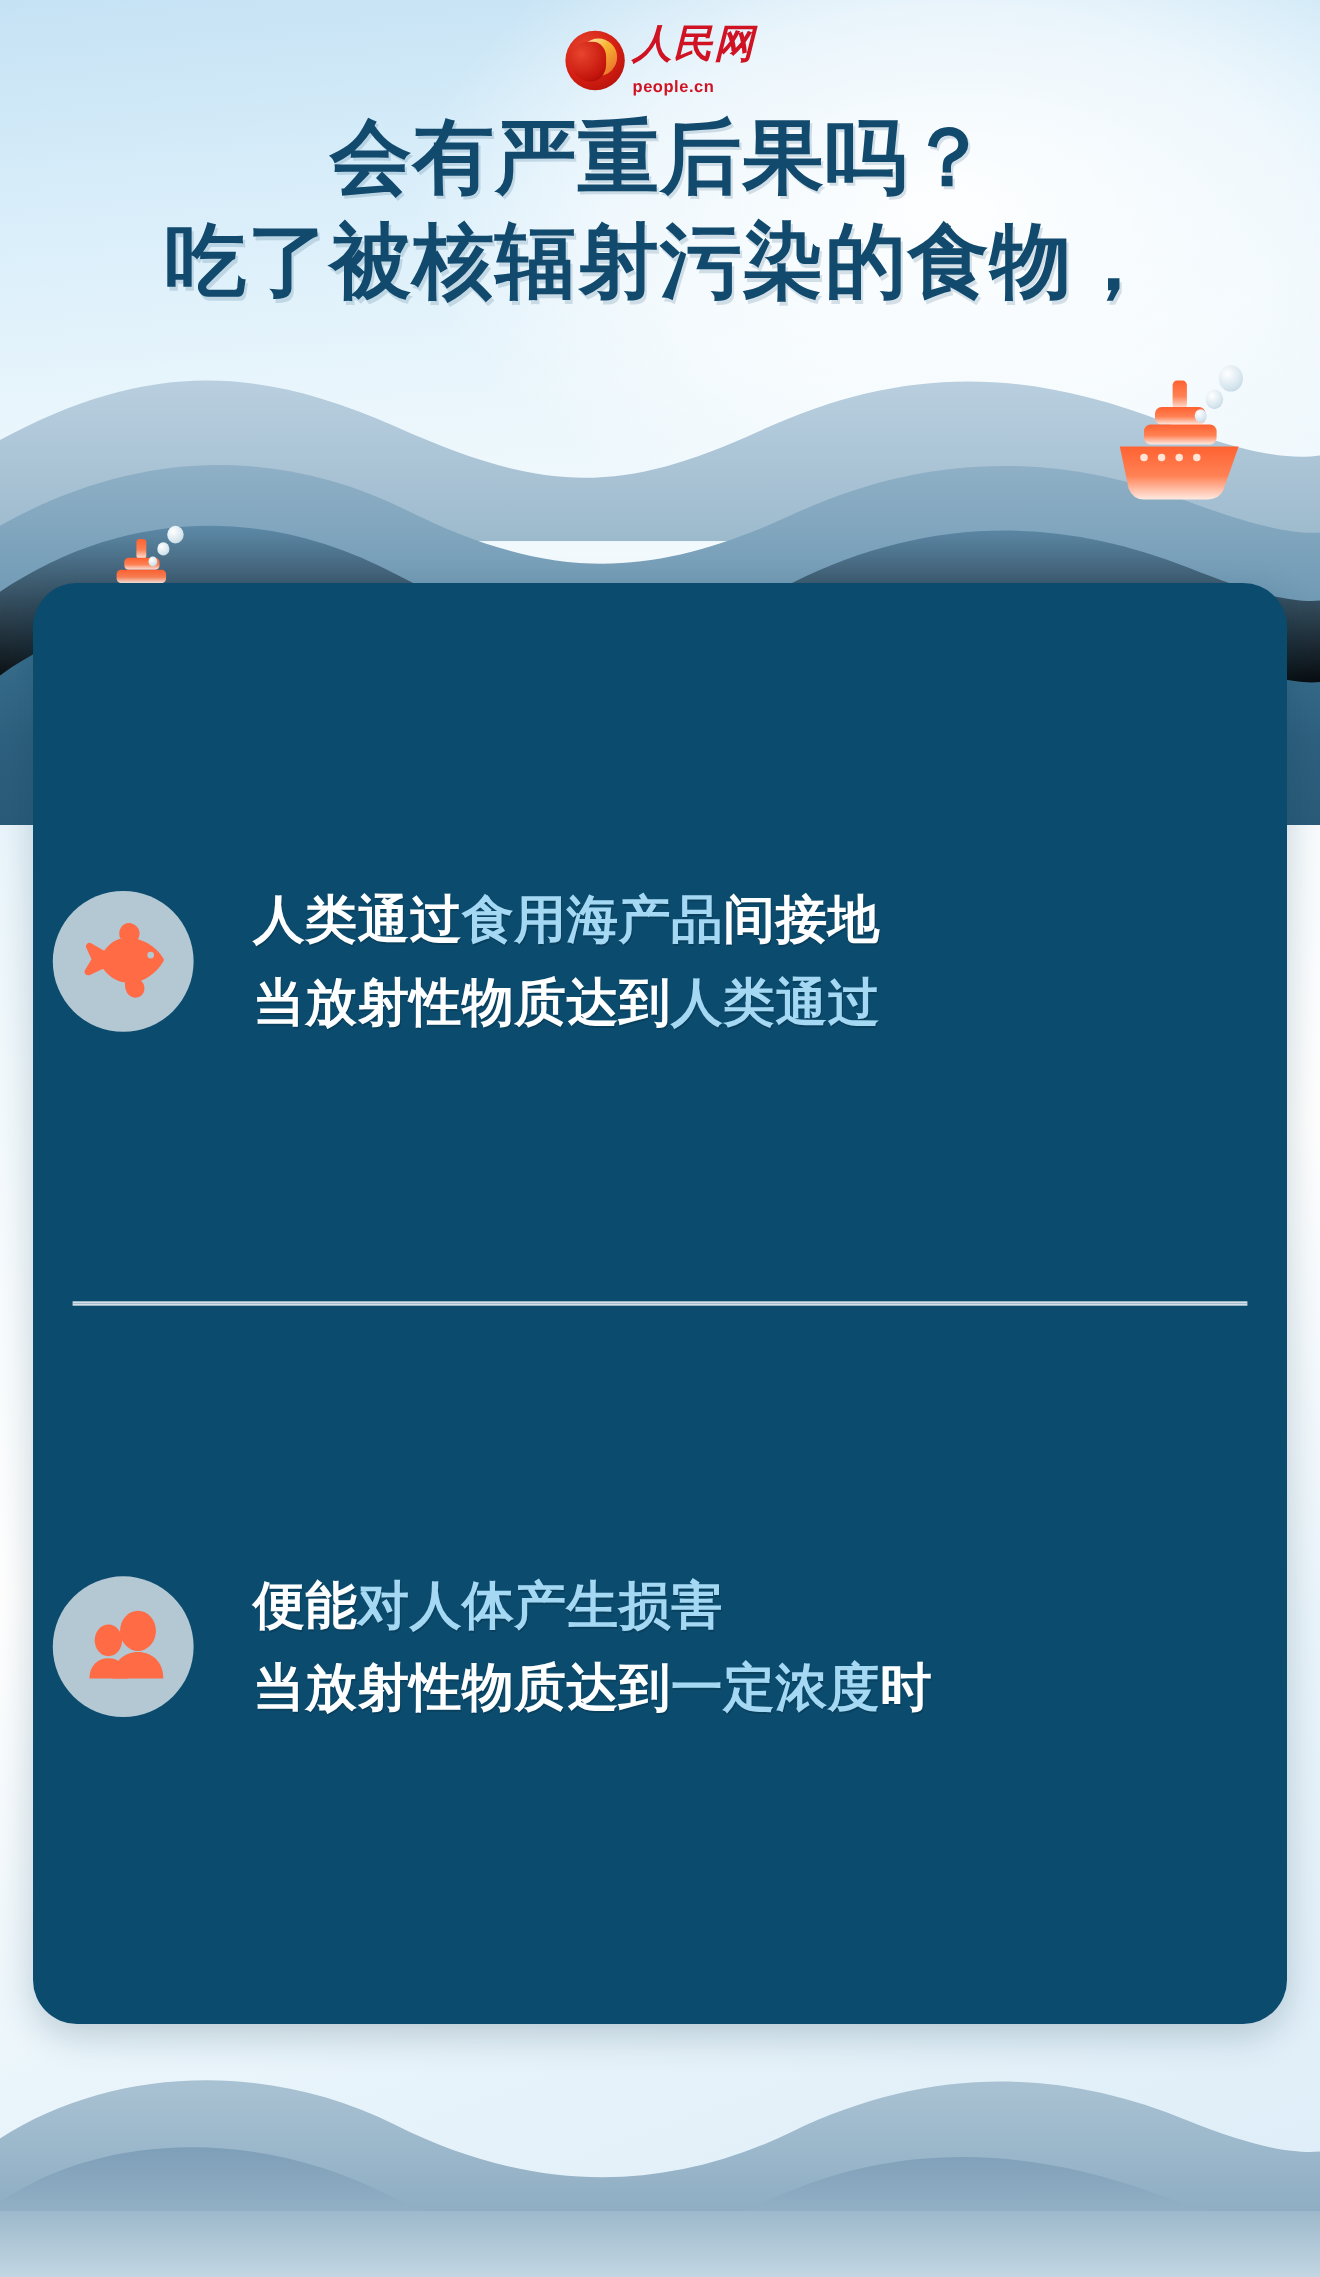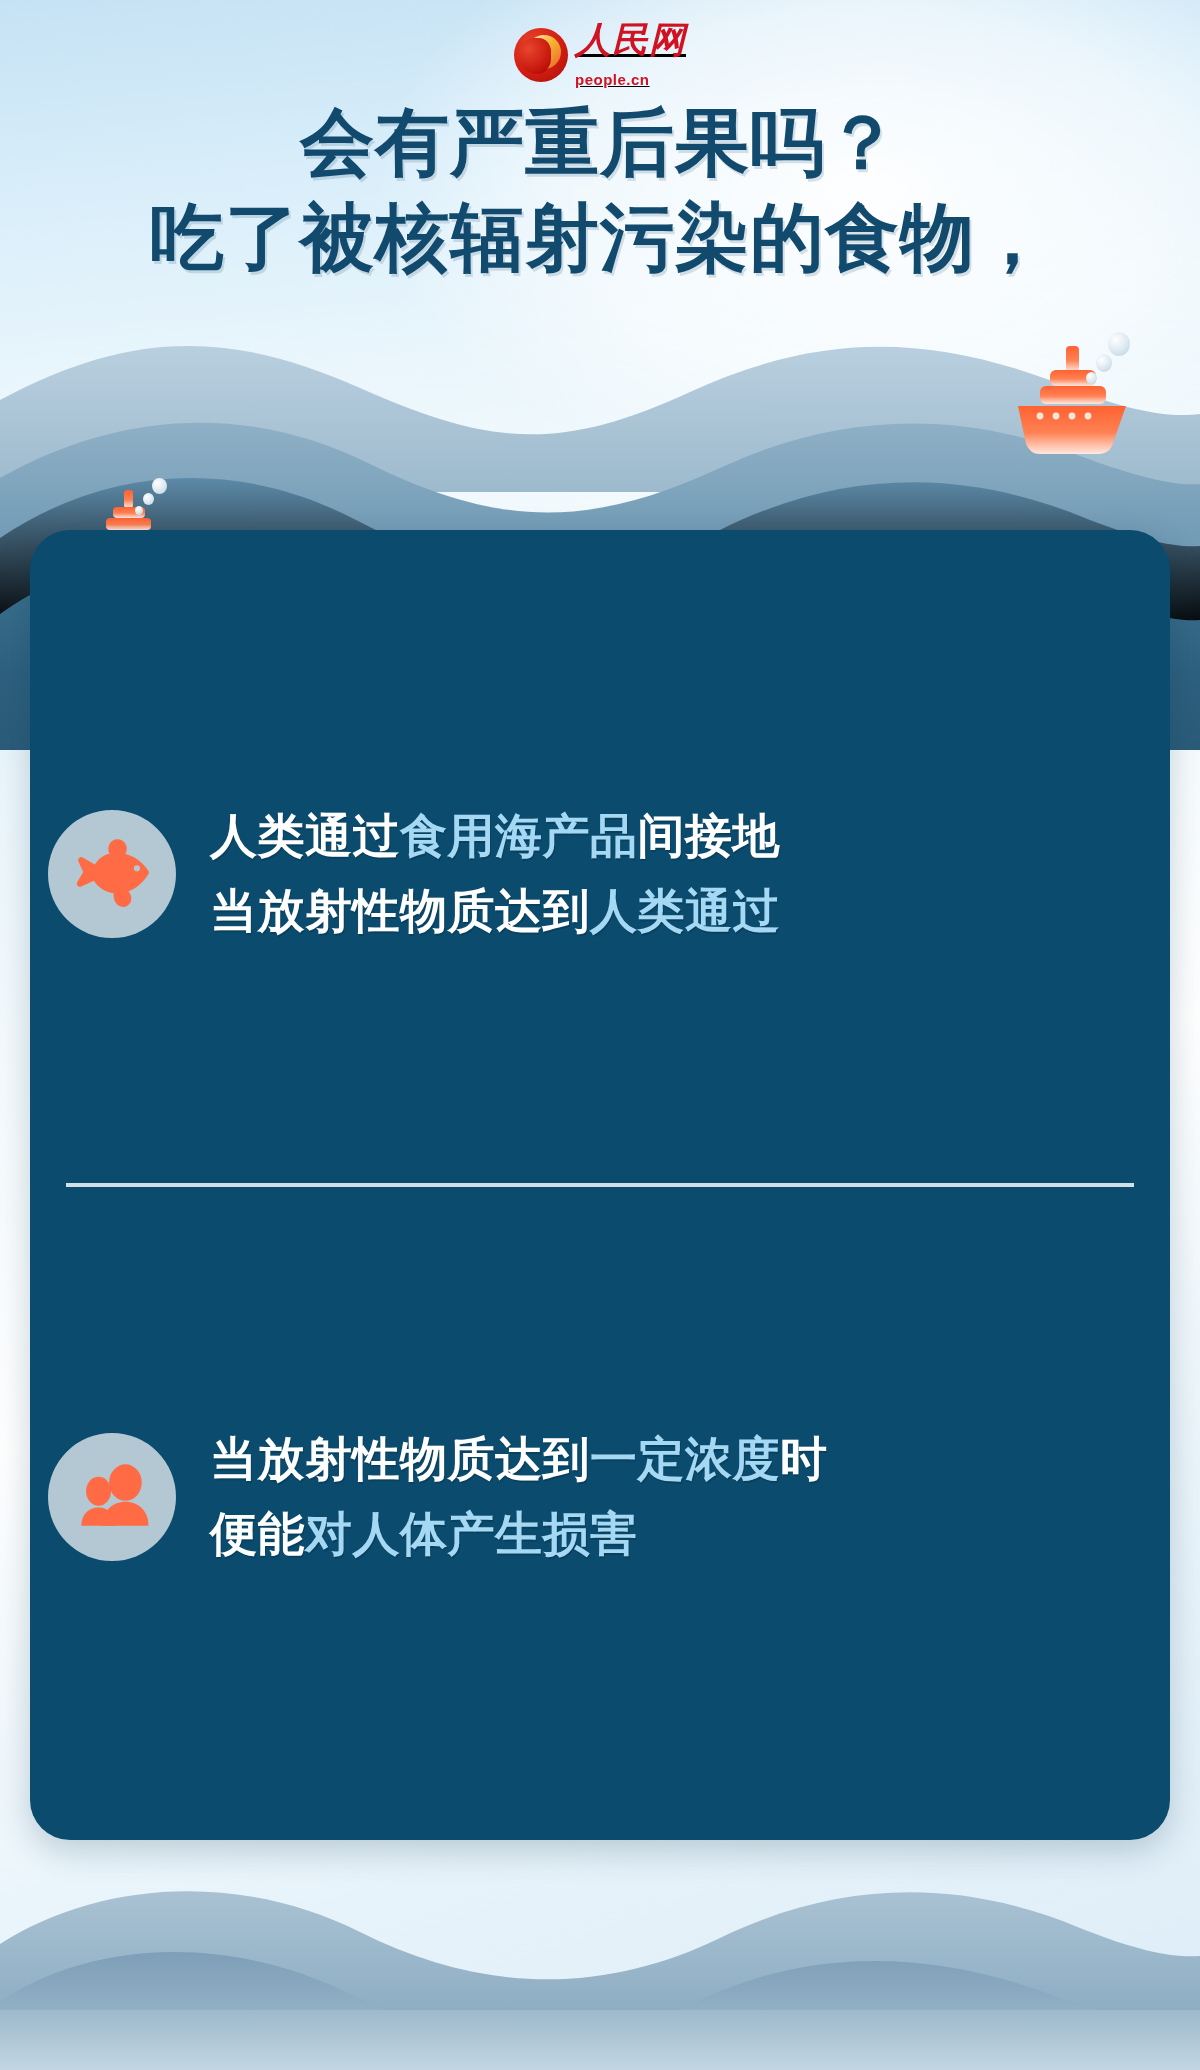--- a/index.html
+++ b/index.html
@@ -25,21 +25,21 @@
     left:0; top:0; width:1200px; height:560px;
     background:
       radial-gradient(ellipse 680px 420px at 72% 34%, rgba(255,255,255,.95) 0%, rgba(255,255,255,.55) 45%, rgba(255,255,255,0) 72%),
       linear-gradient(175deg,#c5e2f4 0%,#d9eefa 30%,#eaf6fc 60%,#f7fcfe 100%);
   }
 
   
   .logo-wrap {
     position:absolute;
     left:0; top:22px; width:1200px;
-    display:flex; justify-content:center; align-items:flex-start;text-decoration:underline;
+    display:flex; justify-content:center; align-items:flex-start;
   }
   .logo {
     position:relative;
     display:flex; align-items:center; gap:7px;
   }
   .logo-mark {
     position:relative;
     width:54px; height:54px; border-radius:50%;
     background:radial-gradient(circle at 35% 30%, #e8452e 0%, #d21d12 55%, #a50d09 100%);
     overflow:hidden;
@@ -113,21 +113,21 @@
     position:absolute; left:0; top:0;
     width:100%; height:100%;
     display:flex; flex-direction:column;
     padding:34px 0;
   }
   .row {
     flex:1 1 0;
     display:flex;
     align-items:center;
     padding:0 42px 0 18px;
-    gap:34px;
+    gap:54px;
     position:relative;
   }
   .divider {
     height:2px;
     background:#dfe8ee;
     margin:0 36px;
     flex:0 0 auto;
     opacity:.95;
   }
 
@@ -301,22 +301,22 @@
           <svg viewBox="0 0 100 100" width="96" height="96">
             <g fill="#ff6b45">
               <ellipse cx="36" cy="44" rx="13" ry="15"></ellipse>
               <path d="M18,80 C18,68 26,61 36,61 C46,61 54,68 54,80 Z"></path>
               <ellipse cx="64" cy="35" rx="17" ry="19"></ellipse>
               <path d="M40,80 C40,64 51,55 64,55 C77,55 88,64 88,80 Z"></path>
             </g>
           </svg>
         </div>
         <div class="row-text">
+          <span class="ln"><span>便能</span><span class="hl">对人体产生损害</span></span>
           <span class="ln"><span>当放射性物质达到</span><span class="hl">一定浓度</span><span>时</span></span>
-          <span class="ln"><span>便能</span><span class="hl">对人体产生损害</span></span>
         </div>
       </div>
 
     </div>
   </div>
 
   <svg class="wave w-bot1" viewBox="0 0 1200 200" preserveAspectRatio="none">
     <defs>
       <linearGradient id="gb1" x1="0" y1="0" x2="0" y2="1">
         <stop offset="0%" stop-color="#a9c2d3"></stop>

